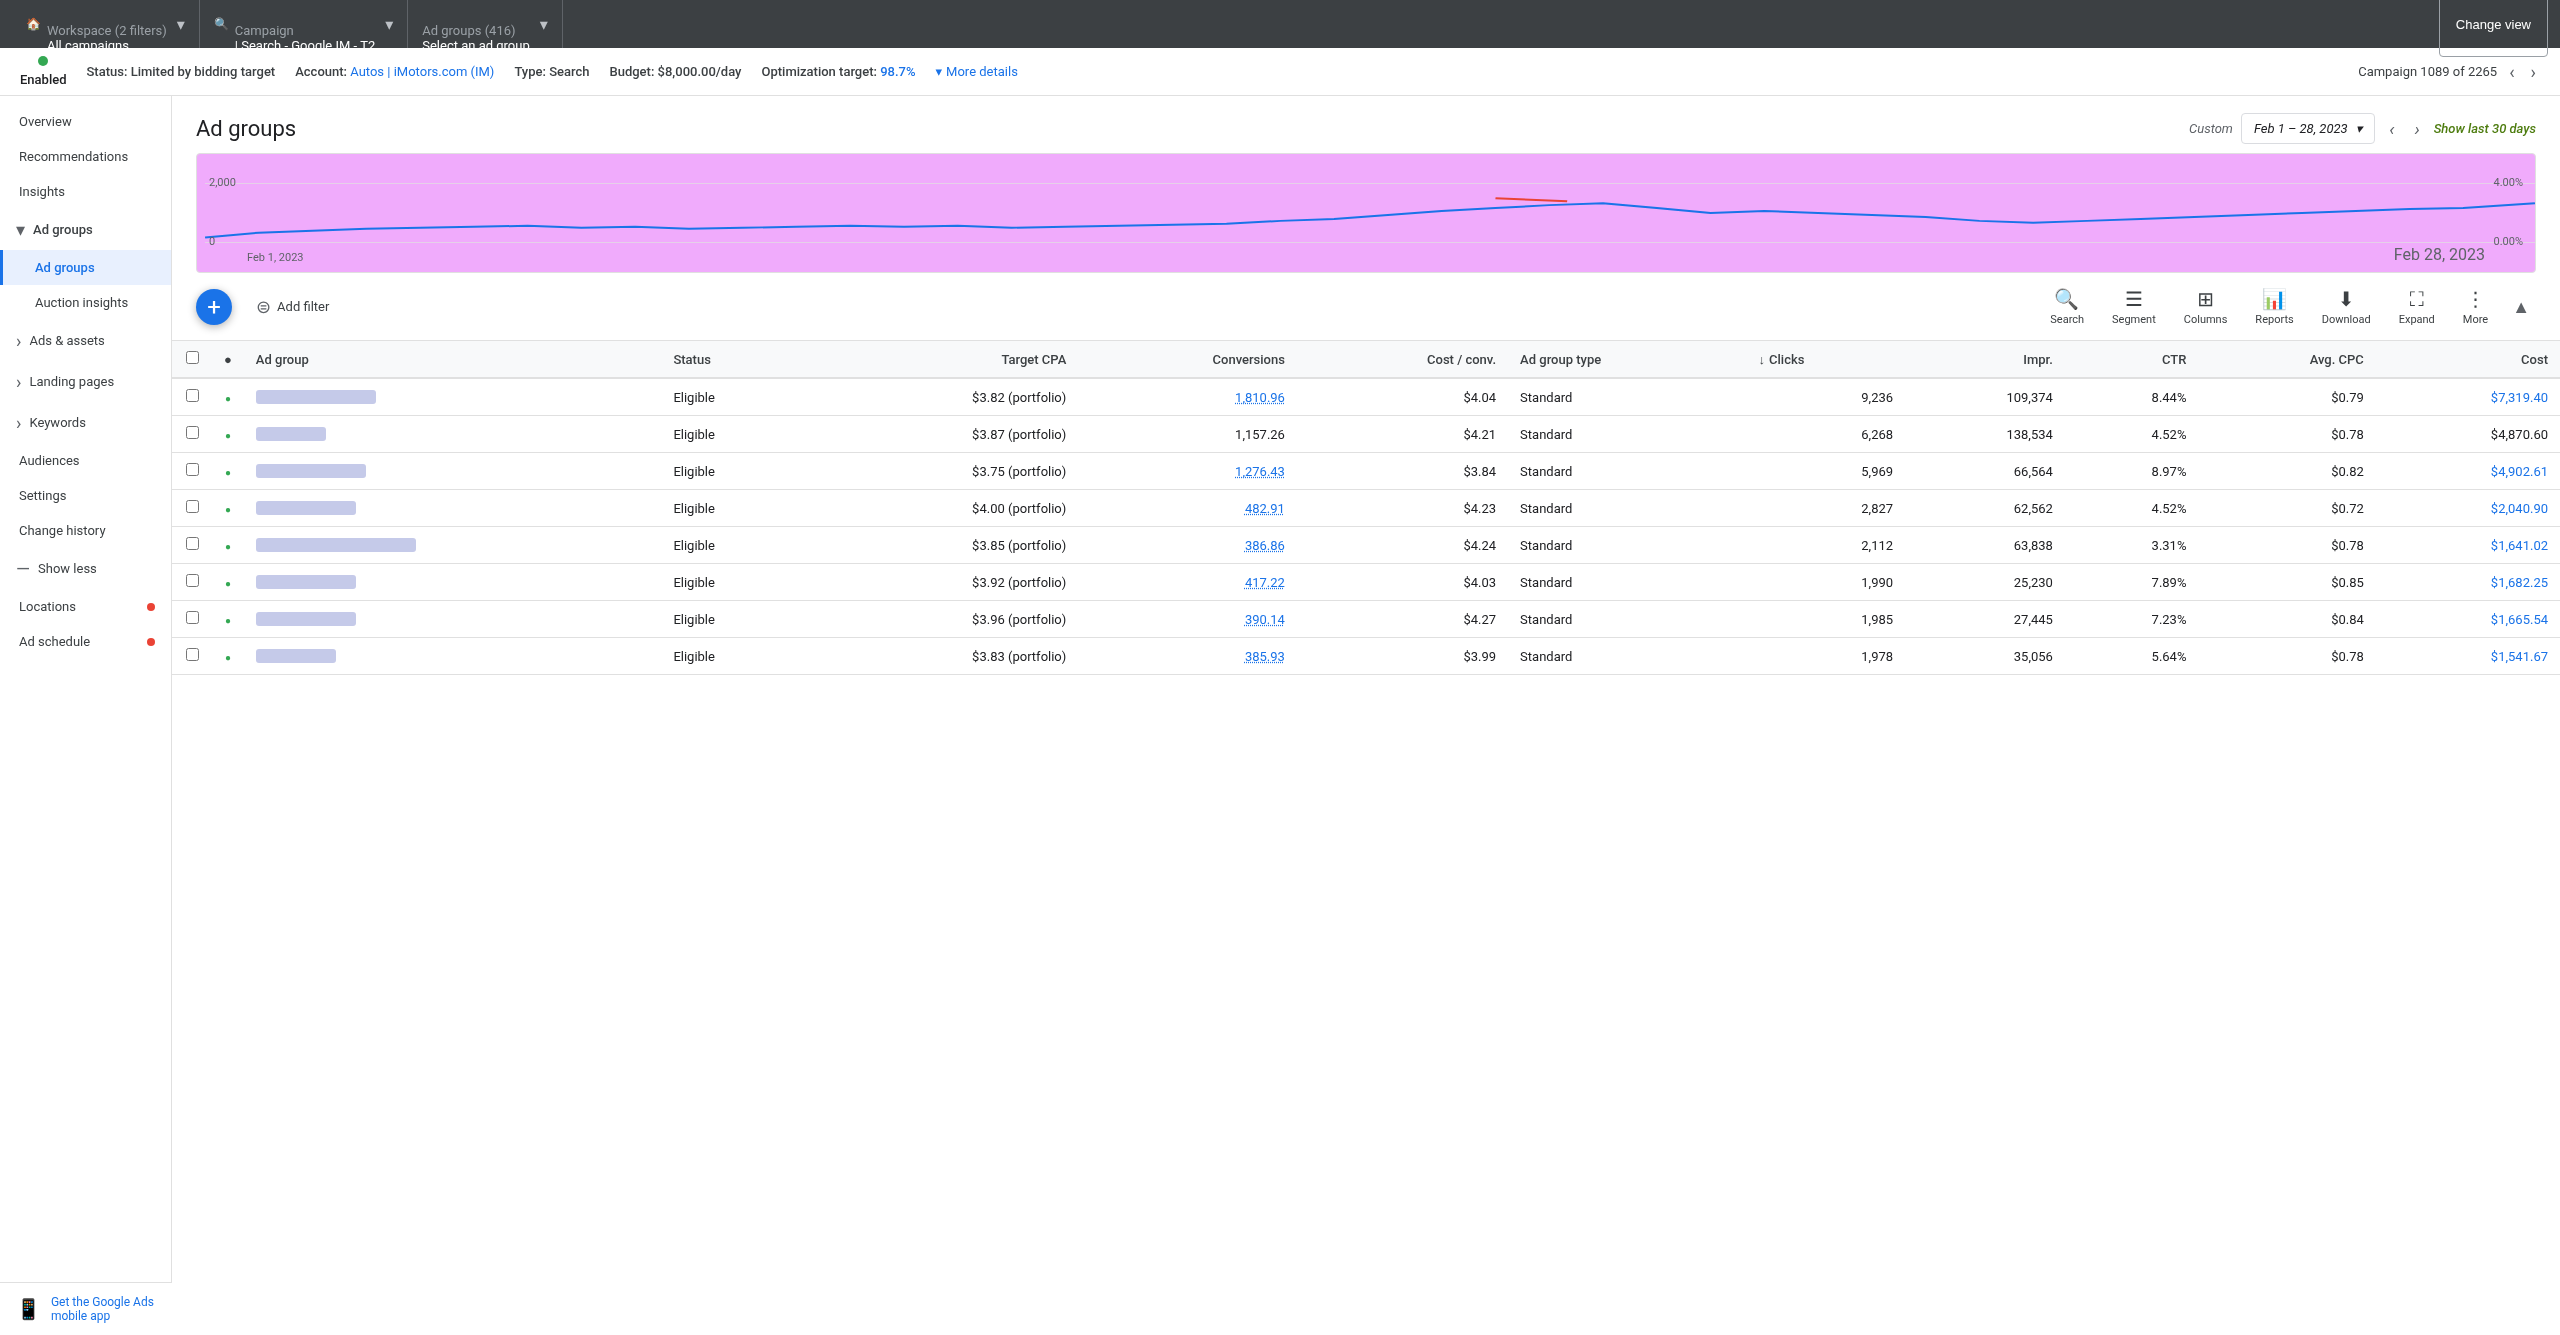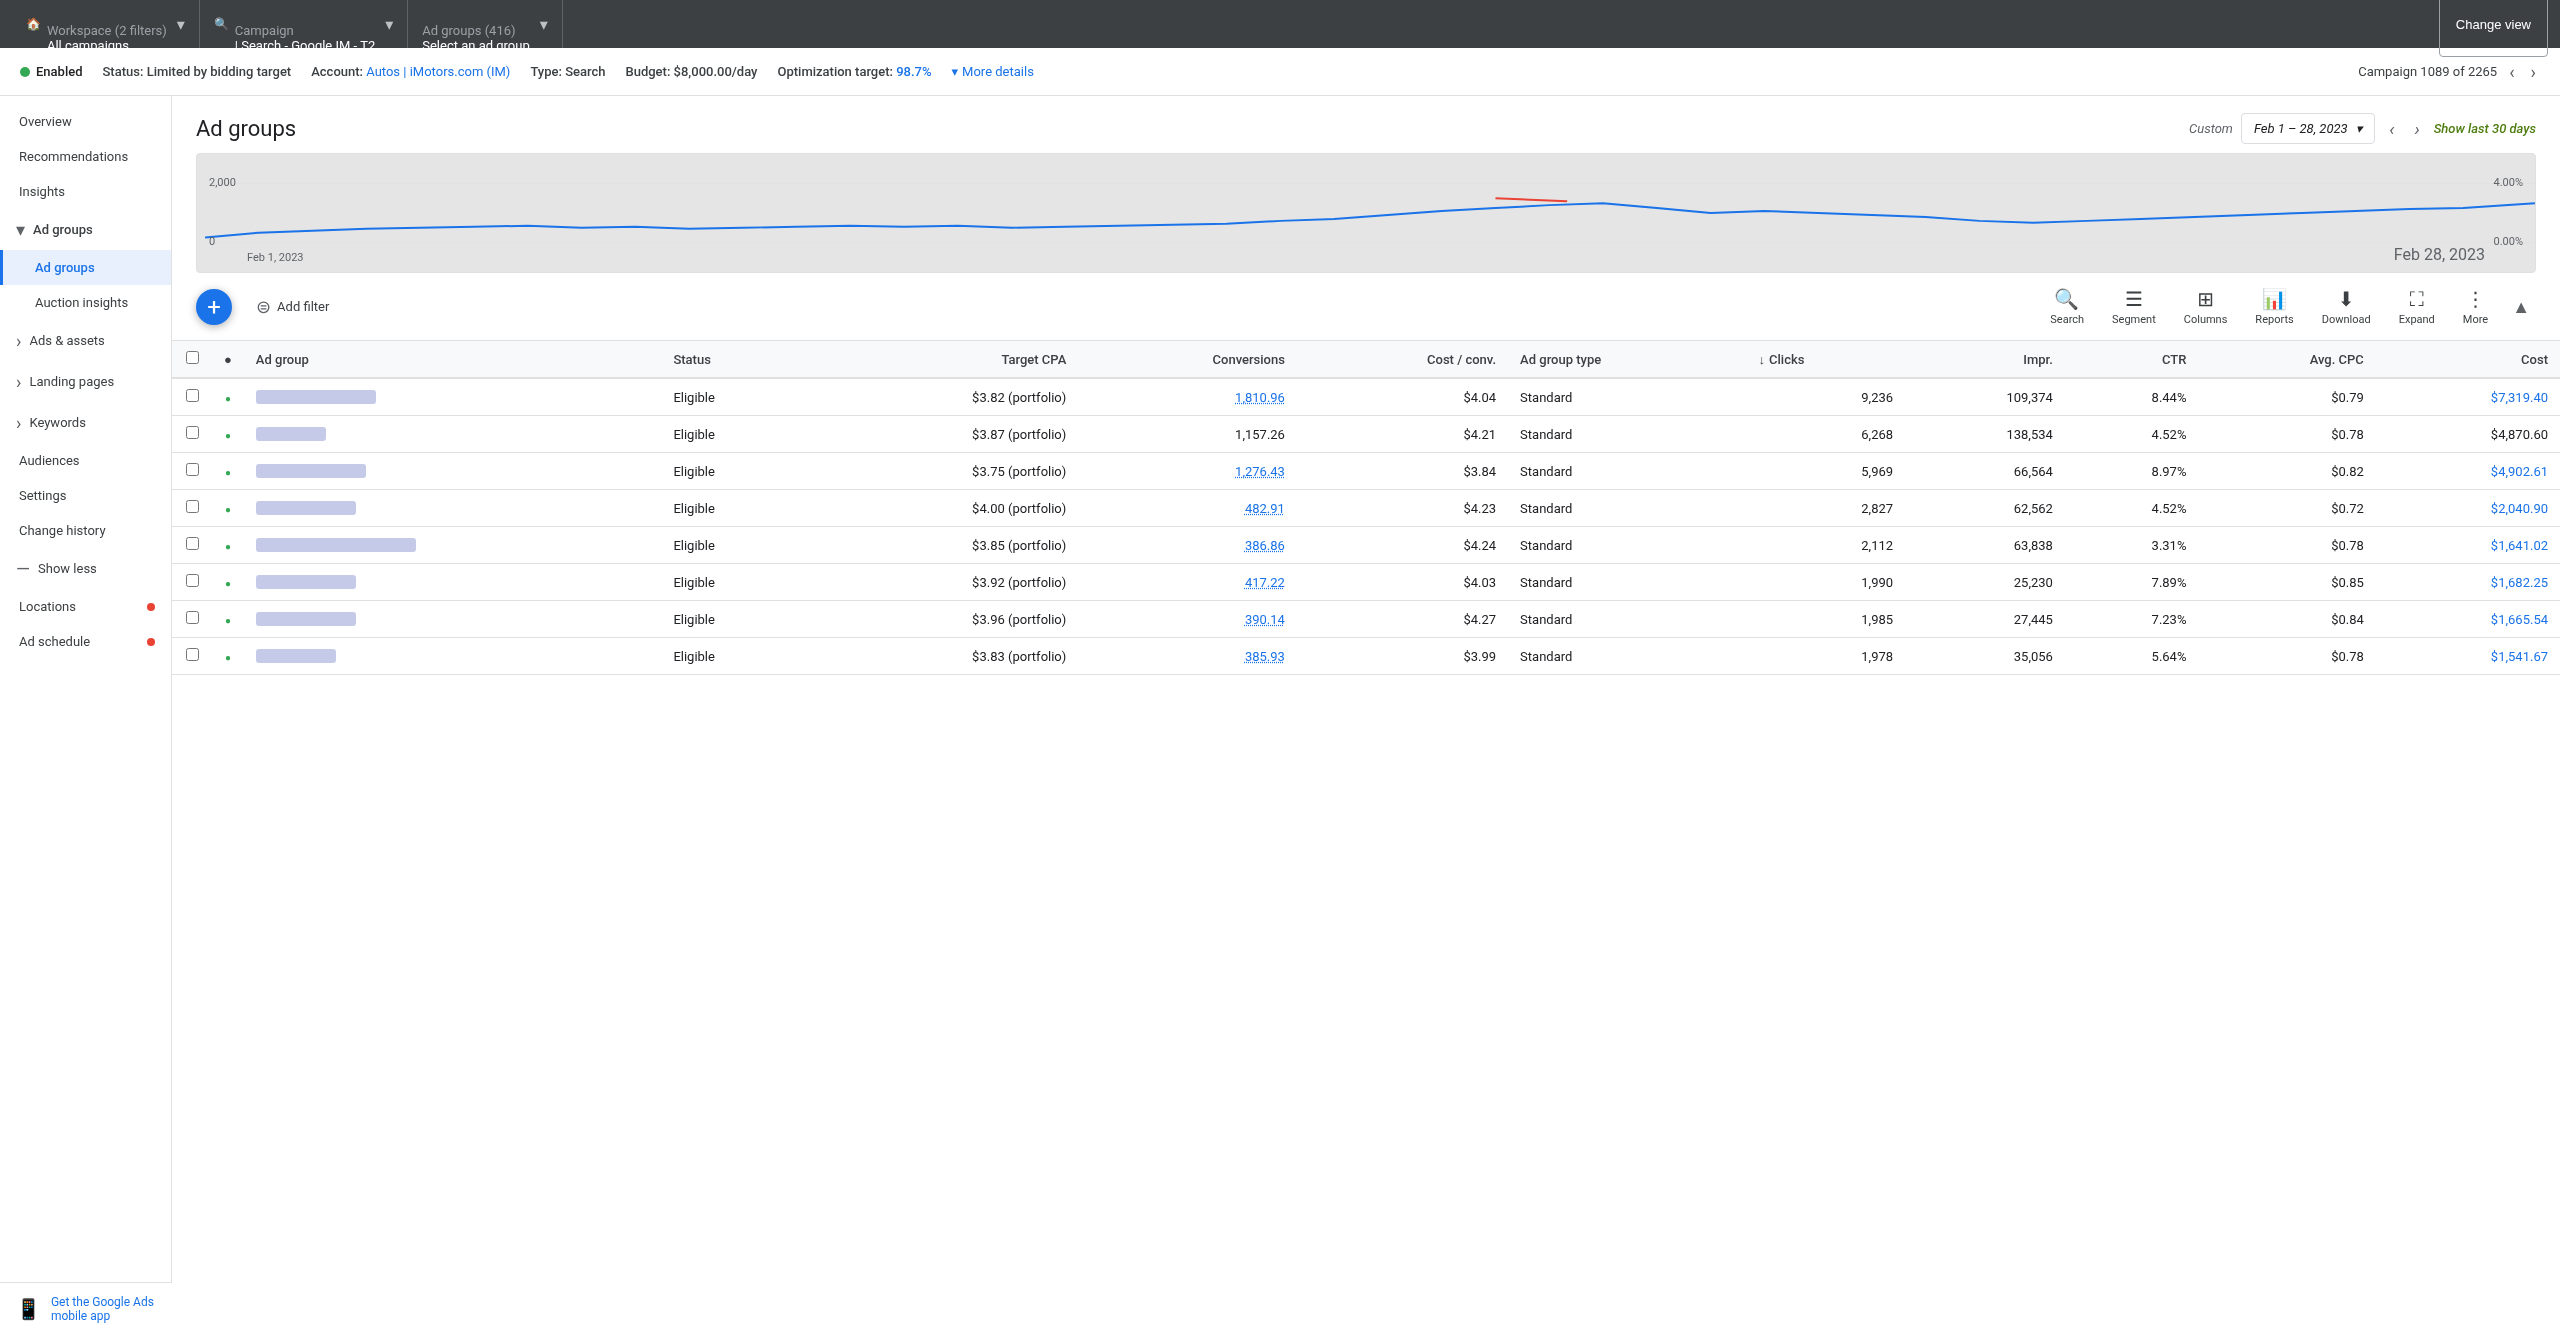--- a/index.html
+++ b/index.html
@@ -39,21 +39,21 @@
     .status-bar {
       display: flex;
       align-items: center;
       padding: 0 20px;
       height: 48px;
       border-bottom: 1px solid #e0e0e0;
       background: #fff;
       gap: 20px;
       font-size: 13px;
     }
-    .status-enabled { display: flex; align-items: center; gap: 6px; font-weight: 500; }
+    .status-enabled { display: flex; align-items: center; gap: 6px; font-weight: 500; flex-direction: column; }
     .dot-green { width: 10px; height: 10px; border-radius: 50%; background: #34a853; display: inline-block; }
     .status-item { color: #3c4043; }
     .status-item span { font-weight: 500; }
     .status-link { color: #1a73e8; text-decoration: none; cursor: pointer; }
     .opt-score { color: #1a73e8; font-weight: 500; }
     .more-details { color: #1a73e8; cursor: pointer; text-decoration: none; display: flex; align-items: center; gap: 4px; }
     .campaign-nav { margin-left: auto; display: flex; align-items: center; gap: 8px; color: #3c4043; }
     .nav-arrow { cursor: pointer; color: #5f6368; font-size: 18px; padding: 4px; border-radius: 50%; }
 
     
@@ -126,21 +126,21 @@
     .show-30-days { color: #4d7c0f; cursor: pointer; font-size: 13px; font-weight: 500; white-space: nowrap; }
 
     
     .chart-area {
       margin: 0 24px;
       border: 1px solid #e0e0e0;
       border-radius: 4px;
       height: 120px;
       position: relative;
       overflow: hidden;
-      background: #e5e5e5;
+      background: #f0abfc;
       padding-left: 8px;
     }
     .chart-svg { width: 100%; height: 100%; }
 
     
     .toolbar {
       display: flex;
       align-items: center;
       padding: 8px 24px;
       gap: 8px;

